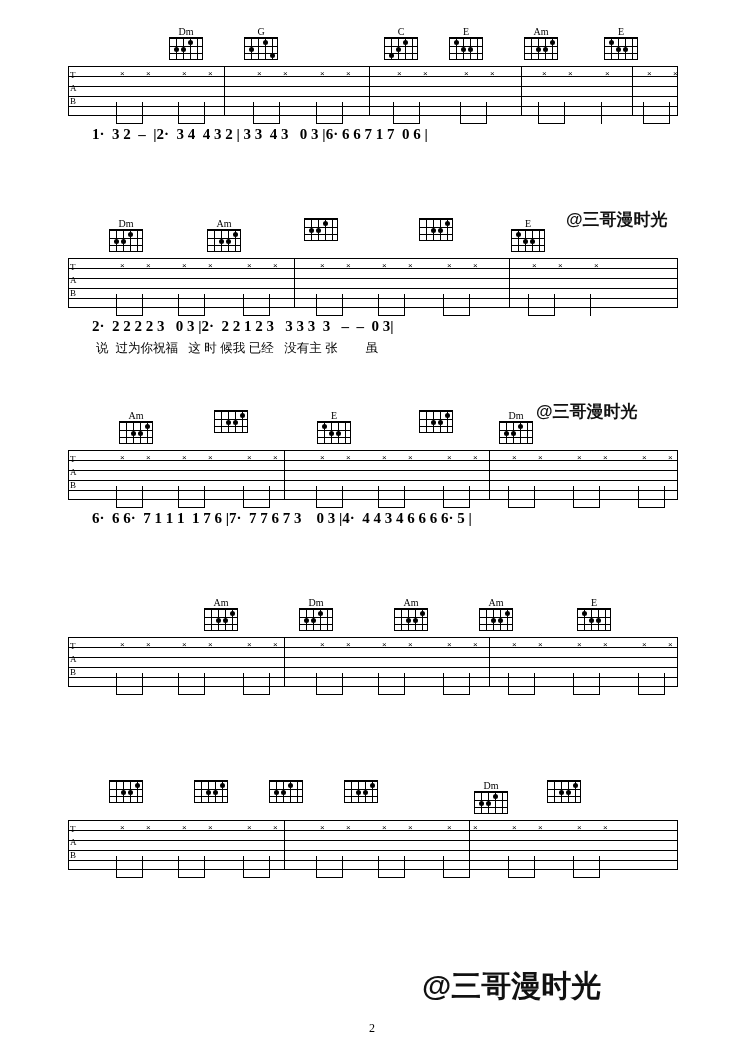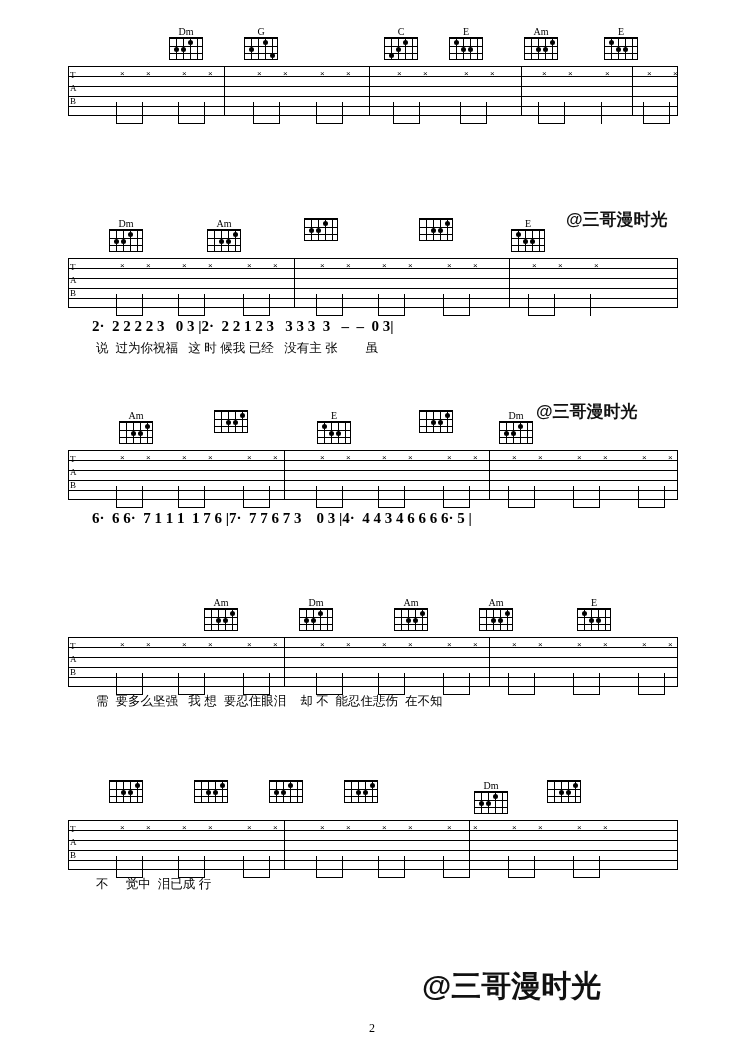--- a/index.html
+++ b/index.html
@@ -323,20 +323,23 @@
       <span class="xmark" style="left:355px;top:4px">×</span>
       <span class="xmark" style="left:396px;top:4px">×</span>
       <span class="xmark" style="left:422px;top:4px">×</span>
       <span class="xmark" style="left:474px;top:4px">×</span>
       <span class="xmark" style="left:500px;top:4px">×</span>
       <span class="xmark" style="left:537px;top:4px">×</span>
       <span class="xmark" style="left:579px;top:4px">×</span>
       <span class="xmark" style="left:605px;top:4px">×</span>
     </div>
 
+    <div class="numline">
+      <span class="tok" style="left:20px">1·  3 2  –  |2·  3 4  4 3 2 | 3 3  4 3   0 3 |6· 6 6 7 1 7  0 6 |</span>
+    </div>
   </div>
 
   <div class="system" style="top:218px;">
     <div class="chords">
       <div class="chordbox" style="left:106px;">
         <div class="chordname">Dm</div>
         <div class="grid">
           <i class="v" style="left:6px"></i>
             <i class="v" style="left:13px"></i>
             <i class="v" style="left:20px"></i>
@@ -741,23 +744,20 @@
       <span class="xmark" style="left:379px;top:4px">×</span>
       <span class="xmark" style="left:405px;top:4px">×</span>
       <span class="xmark" style="left:444px;top:4px">×</span>
       <span class="xmark" style="left:470px;top:4px">×</span>
       <span class="xmark" style="left:509px;top:4px">×</span>
       <span class="xmark" style="left:535px;top:4px">×</span>
       <span class="xmark" style="left:574px;top:4px">×</span>
       <span class="xmark" style="left:600px;top:4px">×</span>
     </div>
 
-    <div class="lyricline">
-      <span class="tok" style="left:24px">需  要多么坚强   我 想  要忍住眼泪    却 不  能忍住悲伤  在不知</span>
-    </div>
   </div>
 
   <div class="system" style="top:780px;">
     <div class="chords">
       <div class="chordbox" style="left:106px;">
         <div class="chordname"></div>
         <div class="grid">
           <i class="v" style="left:6px"></i>
             <i class="v" style="left:13px"></i>
             <i class="v" style="left:20px"></i>
@@ -892,23 +892,20 @@
       <span class="xmark" style="left:314px;top:4px">×</span>
       <span class="xmark" style="left:340px;top:4px">×</span>
       <span class="xmark" style="left:379px;top:4px">×</span>
       <span class="xmark" style="left:405px;top:4px">×</span>
       <span class="xmark" style="left:444px;top:4px">×</span>
       <span class="xmark" style="left:470px;top:4px">×</span>
       <span class="xmark" style="left:509px;top:4px">×</span>
       <span class="xmark" style="left:535px;top:4px">×</span>
     </div>
 
-    <div class="lyricline">
-      <span class="tok" style="left:24px">不     觉中  泪已成 行</span>
-    </div>
   </div>
 
   <div class="wm wm-small" style="left:566px; top:208px;">@三哥漫时光</div>
   <div class="wm wm-small" style="left:536px; top:400px;">@三哥漫时光</div>
   <div class="wm wm-big" style="left:422px; top:966px;">@三哥漫时光</div>
 
   <div class="pagenum">2</div>
 
 </div>
 

